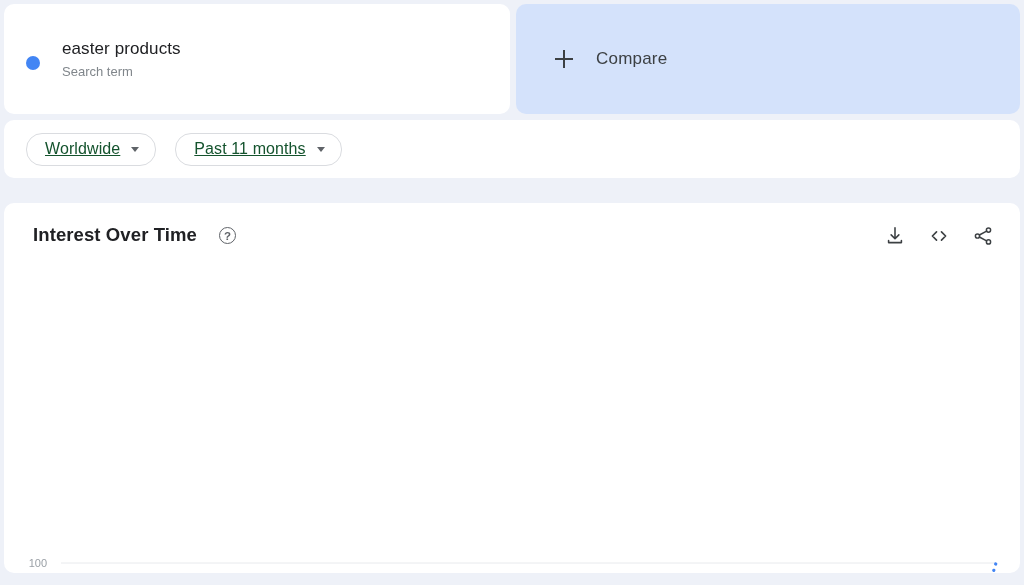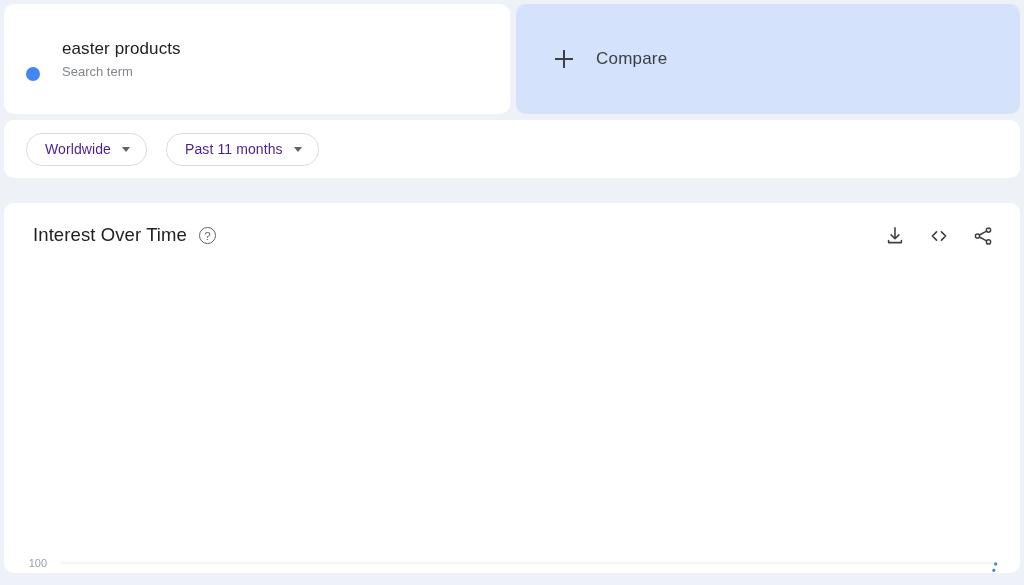--- a/index.html
+++ b/index.html
@@ -28,21 +28,21 @@
     background: #ffffff;
     border-radius: 10px;
     box-sizing: border-box;
     position: relative;
   }
   .term-inner {
     position: absolute;
     left: 22px;
     top: 34px;
     display: flex;
-    align-items: flex-end;
+    align-items: center;
     gap: 22px;
   }
   .legend-dot {
     width: 14px;
     height: 14px;
     border-radius: 50%;
     background: #4285f4;
     margin-top: 6px;
     flex: none;
   }
@@ -110,23 +110,24 @@
     border-radius: 16px;
     display: inline-flex;
     align-items: center;
     gap: 11px;
     padding: 0 16px 0 18px;
     background: #fff;
     cursor: pointer;
     white-space: nowrap;
   }
   .chip-label {
-    font-size: 14px;
-    color: #4c1d95;
+    font-size: 16px;
+    color: #14532d;
     letter-spacing: .1px;
+    text-decoration: underline;
   }
   .caret {
     width: 0; height: 0;
     border-left: 4.5px solid transparent;
     border-right: 4.5px solid transparent;
     border-top: 5px solid #5f6368;
     flex: none;
   }
 
   
@@ -137,21 +138,22 @@
     height: 370px;
     position: relative;
     box-sizing: border-box;
   }
   .chart-header {
     position: absolute;
     left: 29px;
     top: 21px;
     display: flex;
     align-items: center;
-    gap: 12px;
+    gap: 22px;
+    font-weight: bold;
   }
   .chart-title {
     font-size: 18.5px;
     color: #202124;
     letter-spacing: .1px;
   }
   .help-icon {
     width: 17px; height: 17px;
     border: 1.3px solid #5f6368;
     border-radius: 50%;

